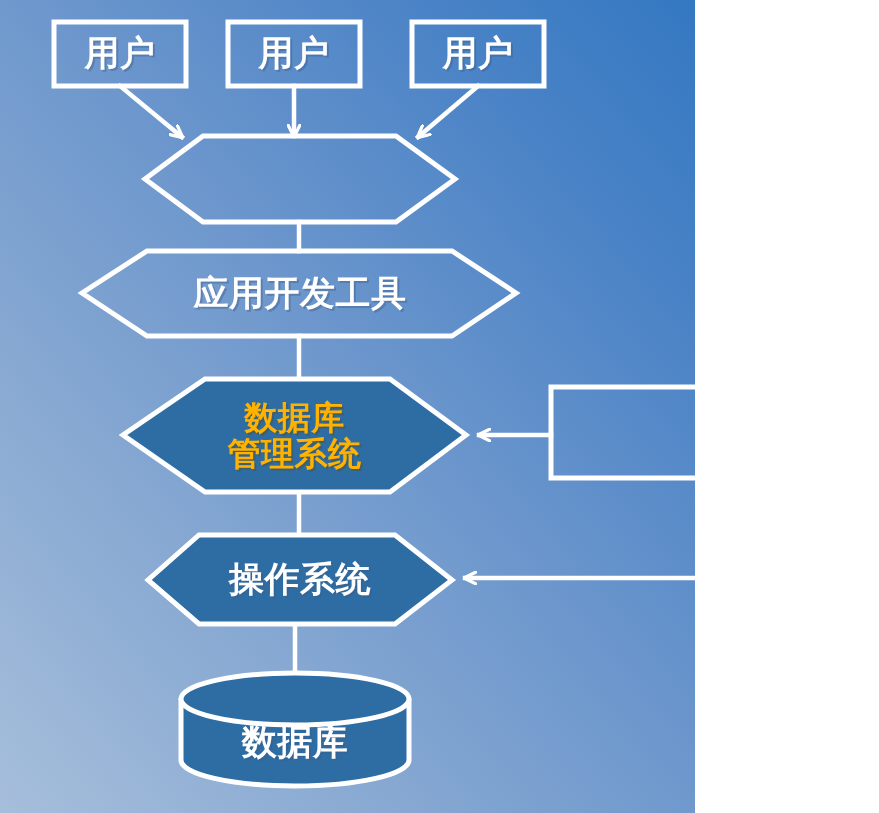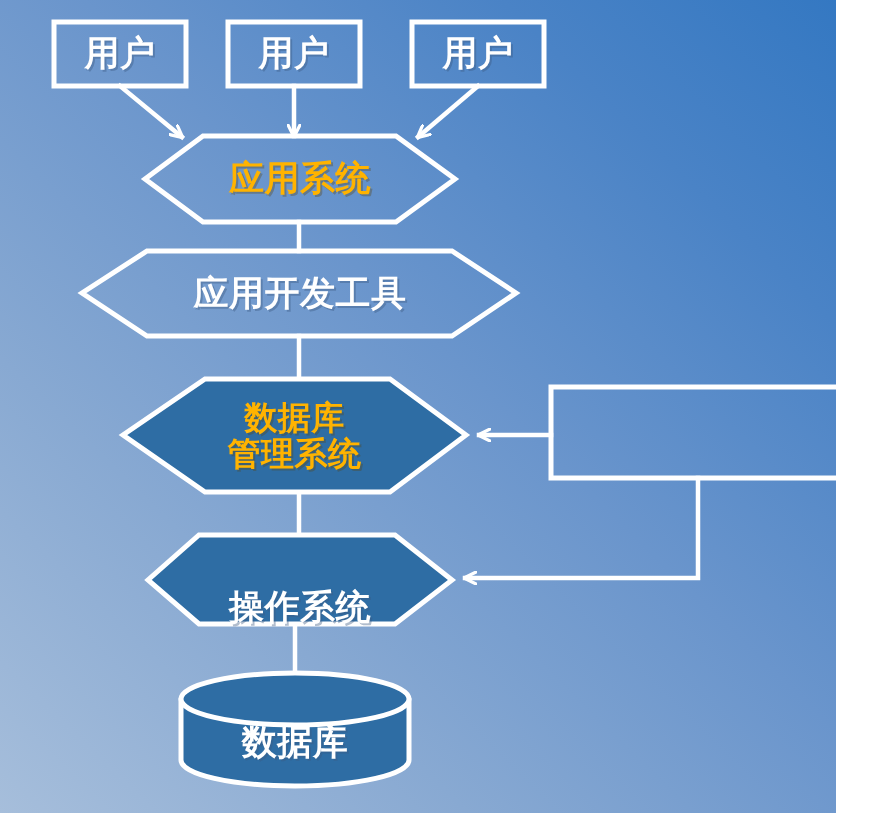--- a/index.html
+++ b/index.html
@@ -3,21 +3,21 @@
 <meta charset="utf-8">
 <title>DBMS Architecture Diagram</title>
 <style>
   html, body {
     margin: 0;
     padding: 0;
     background: #ffffff;
   }
   #stage {
     position: relative;
-    width: 836px;
+    width: 695px;
     height: 813px;
     overflow: hidden;
     font-family: "DejaVu Sans", "Liberation Sans", sans-serif;
     background: linear-gradient(to top right, #a6bedb 0%, #88a9d2 28%, #6a95cc 55%, #4a83c6 80%, #3478c2 100%);
   }
   #diagram-svg {
     position: absolute;
     left: 0;
     top: 0;
     width: 879px;
@@ -103,25 +103,24 @@
 
     <rect x="551" y="387" width="294" height="91" fill="none" stroke="#ffffff" stroke-width="5"></rect>
   </svg>
 
   <div class="node-label lbl-user white-text" style="left:54px; top:22px; width:132px; height:64px;">用户</div>
 
   <div class="node-label lbl-user white-text" style="left:228px; top:22px; width:132px; height:64px;">用户</div>
 
   <div class="node-label lbl-user white-text" style="left:412px; top:22px; width:132px; height:64px;">用户</div>
 
-  <div class="node-label lbl-app gold-text" style="left:145px; top:136px; width:310px; height:86px;">应用系统</div>
 
   <div class="node-label lbl-devtools white-text" style="left:100px; top:251px; width:400px; height:85px;">应用开发工具</div>
 
   <div class="node-label lbl-dbms gold-text" style="left:123px; top:379px; width:343px; height:113px;">数据库
 管理系统</div>
 
-  <div class="node-label lbl-os white-text" style="left:148px; top:563px; width:304px; height:89px;">操作系统</div>
+  <div class="node-label lbl-os white-text" style="left:148px; top:535px; width:304px; height:89px;">操作系统</div>
 
   <div class="node-label lbl-db white-text" style="left:181px; top:706px; width:228px; height:74px;">数据库</div>
 
 
 </div>
 
 </body></html>

